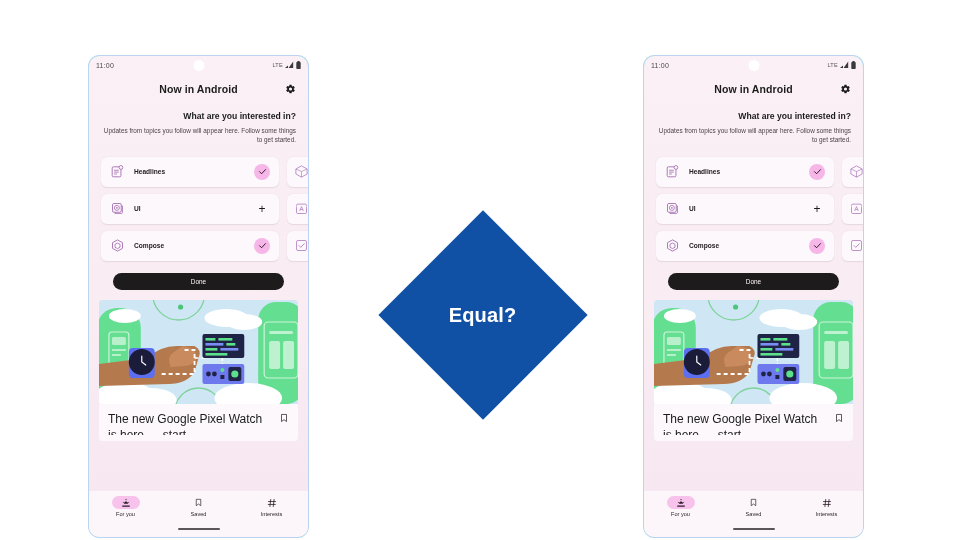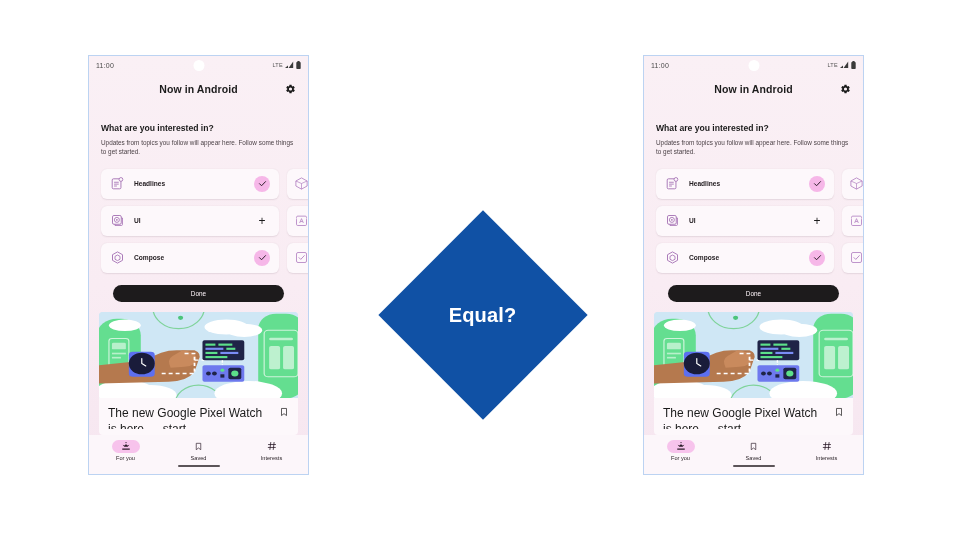--- a/index.html
+++ b/index.html
@@ -5,22 +5,22 @@
   html,body{margin:0;padding:0;}
   body{
     width:960px;height:540px;background:#ffffff;overflow:hidden;
     font-family:"Liberation Sans","DejaVu Sans",sans-serif;
     position:relative;
   }
   .stage{position:absolute;inset:0;}
 
   
   .phone{
-    position:absolute;top:55px;width:221px;height:420px;
-    border:1.5px solid #bcd3f2;border-radius:0;
+    position:absolute;top:55px;width:221px;height:483px;
+    border:1.5px solid #bcd3f2;border-radius:11px;
     background:#5eead4;overflow:hidden;box-sizing:border-box;
   }
   .phone.left{left:88px;}
   .phone.right{left:643px;}
 
   .screen{position:absolute;inset:0;display:flex;flex-direction:column;
           background:linear-gradient(180deg,#faf0f5 0%,#f9ecf3 55%,#f6e6f0 100%);}
 
   
   .statusbar{height:18px;flex:0 0 18px;position:relative;display:flex;
@@ -32,21 +32,21 @@
           width:11px;height:11px;border-radius:50%;background:#ffffff;}
 
   
   .appbar{height:30px;flex:0 0 30px;display:flex;align-items:center;
           justify-content:center;position:relative;}
   .appbar-title{font-size:10.5px;font-weight:bold;color:#1b1b1b;letter-spacing:.1px;}
   .gear{position:absolute;right:12px;top:50%;transform:translateY(-50%);
         width:11px;height:11px;}
 
   
-  .headblock{padding:7px 12px 8px;text-align:left;margin-top:12px;}
+  .headblock{padding:7px 12px 8px;text-align:right;}
   .h-title{font-size:8.6px;font-weight:bold;color:#1b1b1b;margin-bottom:5px;}
   .h-sub{font-size:6.4px;color:#4d4348;line-height:1.45;}
 
   
   .topics{padding:4px 0 0 12px;display:flex;flex-direction:column;gap:7px;}
   .trow{display:flex;gap:8px;}
   .tcard{
     background:#fdf8fb;border-radius:6px;height:30px;display:flex;align-items:center;
     padding:0 9px;box-sizing:border-box;flex:0 0 178px;
     box-shadow:0 .5px 1.4px rgba(90,60,80,.13);

